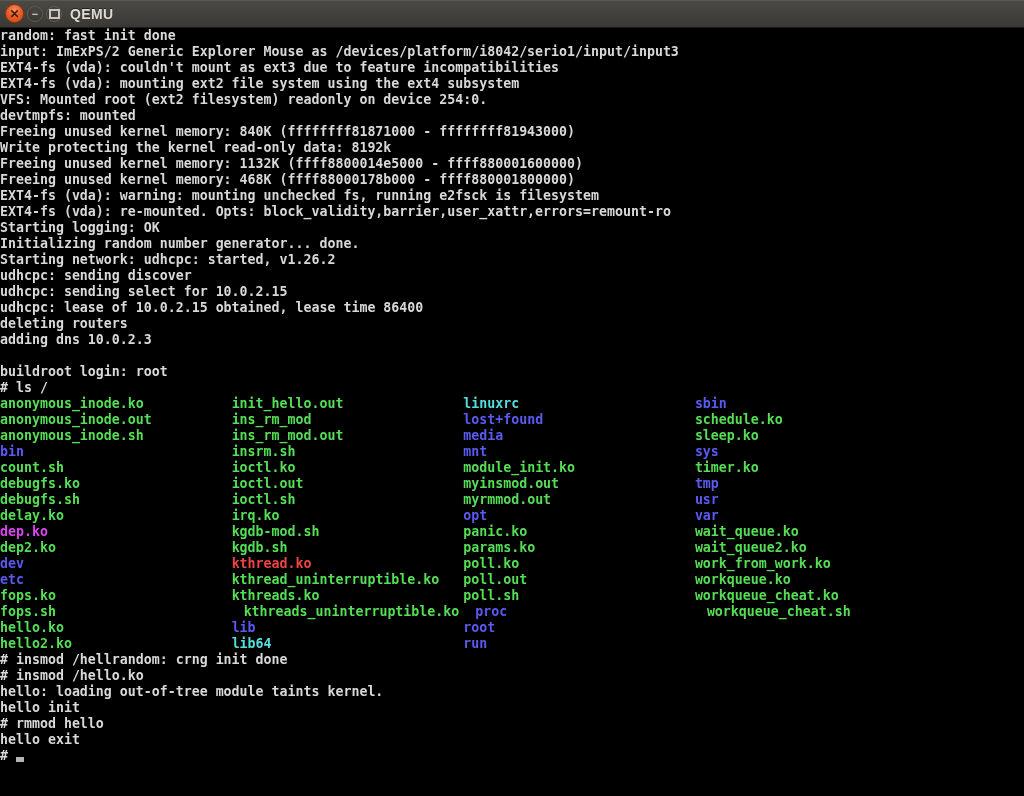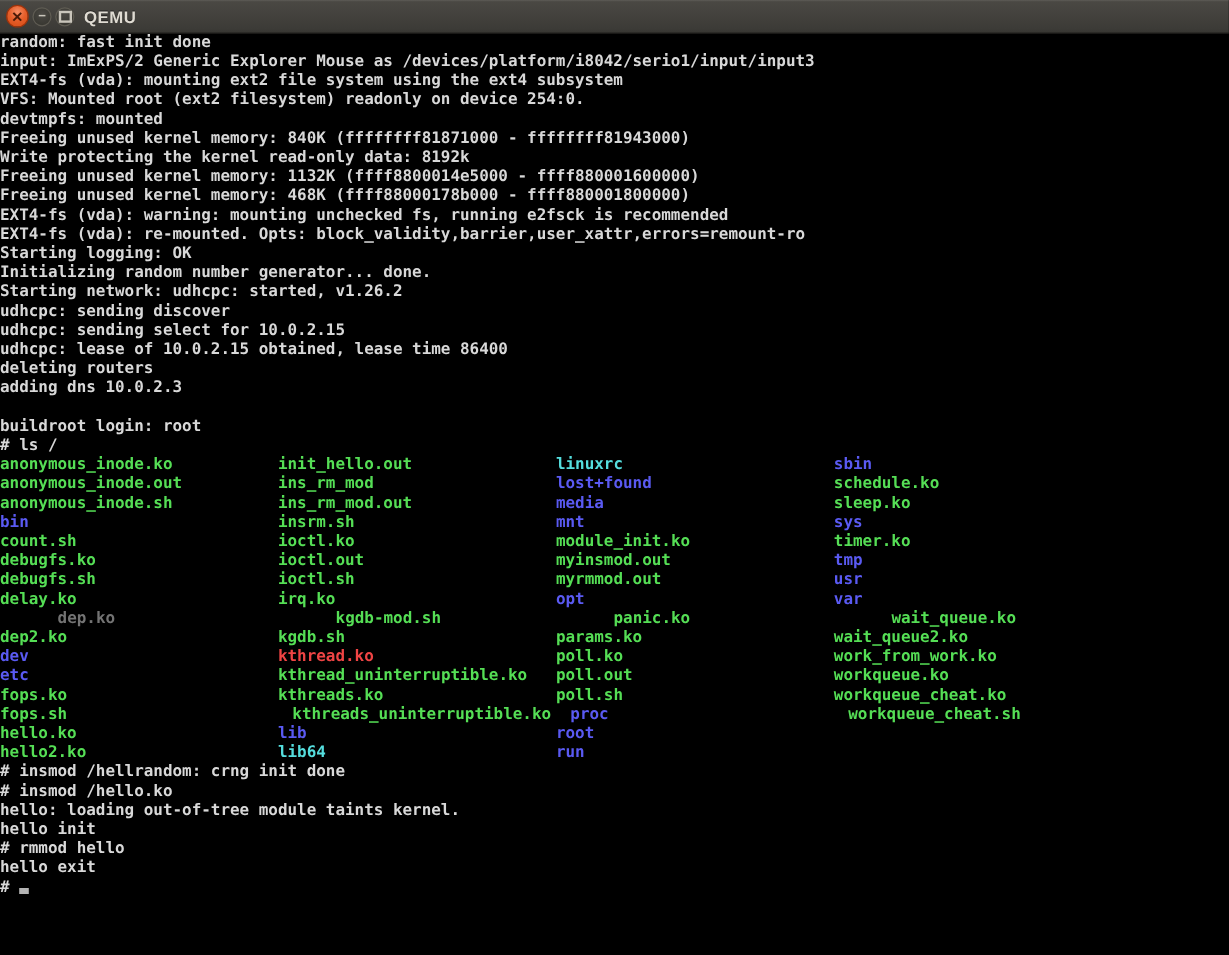--- a/index.html
+++ b/index.html
@@ -64,49 +64,50 @@
     <div class="wbtn max">
       <span class="sq"></span>
     </div>
     <div class="wtitle">QEMU</div>
   </div>
 
   <div class="term">
     <div id="term-out">
         <div class="tl"><span>random: fast init done</span></div>
         <div class="tl"><span>input: ImExPS/2 Generic Explorer Mouse as /devices/platform/i8042/serio1/input/input3</span></div>
+        <div class="tl"><span>EXT4-fs (vda): couldn't mount as ext3 due to feature incompatibilities</span></div>
         <div class="tl"><span>EXT4-fs (vda): mounting ext2 file system using the ext4 subsystem</span></div>
         <div class="tl"><span>VFS: Mounted root (ext2 filesystem) readonly on device 254:0.</span></div>
         <div class="tl"><span>devtmpfs: mounted</span></div>
         <div class="tl"><span>Freeing unused kernel memory: 840K (ffffffff81871000 - ffffffff81943000)</span></div>
         <div class="tl"><span>Write protecting the kernel read-only data: 8192k</span></div>
         <div class="tl"><span>Freeing unused kernel memory: 1132K (ffff8800014e5000 - ffff880001600000)</span></div>
         <div class="tl"><span>Freeing unused kernel memory: 468K (ffff88000178b000 - ffff880001800000)</span></div>
-        <div class="tl"><span>EXT4-fs (vda): warning: mounting unchecked fs, running e2fsck is recommended</span></div>
+        <div class="tl"><span>EXT4-fs (vda): warning: mounting unchecked fs, running e2fsck is filesystem</span></div>
         <div class="tl"><span>EXT4-fs (vda): re-mounted. Opts: block_validity,barrier,user_xattr,errors=remount-ro</span></div>
         <div class="tl"><span>Starting logging: OK</span></div>
         <div class="tl"><span>Initializing random number generator... done.</span></div>
         <div class="tl"><span>Starting network: udhcpc: started, v1.26.2</span></div>
         <div class="tl"><span>udhcpc: sending discover</span></div>
         <div class="tl"><span>udhcpc: sending select for 10.0.2.15</span></div>
         <div class="tl"><span>udhcpc: lease of 10.0.2.15 obtained, lease time 86400</span></div>
         <div class="tl"><span>deleting routers</span></div>
         <div class="tl"><span>adding dns 10.0.2.3</span></div>
         <div class="tl"><span></span></div>
         <div class="tl"><span>buildroot login: root</span></div>
         <div class="tl"><span># ls /</span></div>
         <div class="tl"><span style="color: rgb(85, 222, 85);">anonymous_inode.ko           </span><span style="color: rgb(85, 222, 85);">init_hello.out               </span><span style="color: rgb(85, 222, 222);">linuxrc                      </span><span style="color: rgb(90, 90, 242);">sbin                         </span></div>
         <div class="tl"><span style="color: rgb(85, 222, 85);">anonymous_inode.out          </span><span style="color: rgb(85, 222, 85);">ins_rm_mod                   </span><span style="color: rgb(90, 90, 242);">lost+found                   </span><span style="color: rgb(85, 222, 85);">schedule.ko                  </span></div>
         <div class="tl"><span style="color: rgb(85, 222, 85);">anonymous_inode.sh           </span><span style="color: rgb(85, 222, 85);">ins_rm_mod.out               </span><span style="color: rgb(90, 90, 242);">media                        </span><span style="color: rgb(85, 222, 85);">sleep.ko                     </span></div>
         <div class="tl"><span style="color: rgb(90, 90, 242);">bin                          </span><span style="color: rgb(85, 222, 85);">insrm.sh                     </span><span style="color: rgb(90, 90, 242);">mnt                          </span><span style="color: rgb(90, 90, 242);">sys                          </span></div>
         <div class="tl"><span style="color: rgb(85, 222, 85);">count.sh                     </span><span style="color: rgb(85, 222, 85);">ioctl.ko                     </span><span style="color: rgb(85, 222, 85);">module_init.ko               </span><span style="color: rgb(85, 222, 85);">timer.ko                     </span></div>
         <div class="tl"><span style="color: rgb(85, 222, 85);">debugfs.ko                   </span><span style="color: rgb(85, 222, 85);">ioctl.out                    </span><span style="color: rgb(85, 222, 85);">myinsmod.out                 </span><span style="color: rgb(90, 90, 242);">tmp                          </span></div>
         <div class="tl"><span style="color: rgb(85, 222, 85);">debugfs.sh                   </span><span style="color: rgb(85, 222, 85);">ioctl.sh                     </span><span style="color: rgb(85, 222, 85);">myrmmod.out                  </span><span style="color: rgb(90, 90, 242);">usr                          </span></div>
         <div class="tl"><span style="color: rgb(85, 222, 85);">delay.ko                     </span><span style="color: rgb(85, 222, 85);">irq.ko                       </span><span style="color: rgb(90, 90, 242);">opt                          </span><span style="color: rgb(90, 90, 242);">var                          </span></div>
-        <div class="tl"><span style="color: #737373; margin-left: 48px;">dep.ko                       </span><span style="color: rgb(85, 222, 85);">kgdb-mod.sh                  </span><span style="color: rgb(85, 222, 85);">panic.ko                     </span><span style="color: rgb(85, 222, 85);">wait_queue.ko                </span></div>
+        <div class="tl"><span style="color: #d946ef;">dep.ko                       </span><span style="color: rgb(85, 222, 85);">kgdb-mod.sh                  </span><span style="color: rgb(85, 222, 85);">panic.ko                     </span><span style="color: rgb(85, 222, 85);">wait_queue.ko                </span></div>
         <div class="tl"><span style="color: rgb(85, 222, 85);">dep2.ko                      </span><span style="color: rgb(85, 222, 85);">kgdb.sh                      </span><span style="color: rgb(85, 222, 85);">params.ko                    </span><span style="color: rgb(85, 222, 85);">wait_queue2.ko               </span></div>
         <div class="tl"><span style="color: rgb(90, 90, 242);">dev                          </span><span style="color: #ef4444;">kthread.ko                   </span><span style="color: rgb(85, 222, 85);">poll.ko                      </span><span style="color: rgb(85, 222, 85);">work_from_work.ko            </span></div>
         <div class="tl"><span style="color: rgb(90, 90, 242);">etc                          </span><span style="color: rgb(85, 222, 85);">kthread_uninterruptible.ko   </span><span style="color: rgb(85, 222, 85);">poll.out                     </span><span style="color: rgb(85, 222, 85);">workqueue.ko                 </span></div>
         <div class="tl"><span style="color: rgb(85, 222, 85);">fops.ko                      </span><span style="color: rgb(85, 222, 85);">kthreads.ko                  </span><span style="color: rgb(85, 222, 85);">poll.sh                      </span><span style="color: rgb(85, 222, 85);">workqueue_cheat.ko           </span></div>
         <div class="tl"><span style="color: rgb(85, 222, 85);">fops.sh                      </span><span style="color: rgb(85, 222, 85); padding-left: 12px;">kthreads_uninterruptible.ko  </span><span style="color: rgb(90, 90, 242);">proc                         </span><span style="color: rgb(85, 222, 85);">workqueue_cheat.sh           </span></div>
         <div class="tl"><span style="color: rgb(85, 222, 85);">hello.ko                     </span><span style="color: rgb(90, 90, 242);">lib                          </span><span style="color: rgb(90, 90, 242);">root                         </span><span>                             </span></div>
         <div class="tl"><span style="color: rgb(85, 222, 85);">hello2.ko                    </span><span style="color: rgb(85, 222, 222);">lib64                        </span><span style="color: rgb(90, 90, 242);">run                          </span><span>                             </span></div>
         <div class="tl"><span># insmod /hellrandom: crng init done</span></div>
         <div class="tl"><span># insmod /hello.ko</span></div>
         <div class="tl"><span>hello: loading out-of-tree module taints kernel.</span></div>

